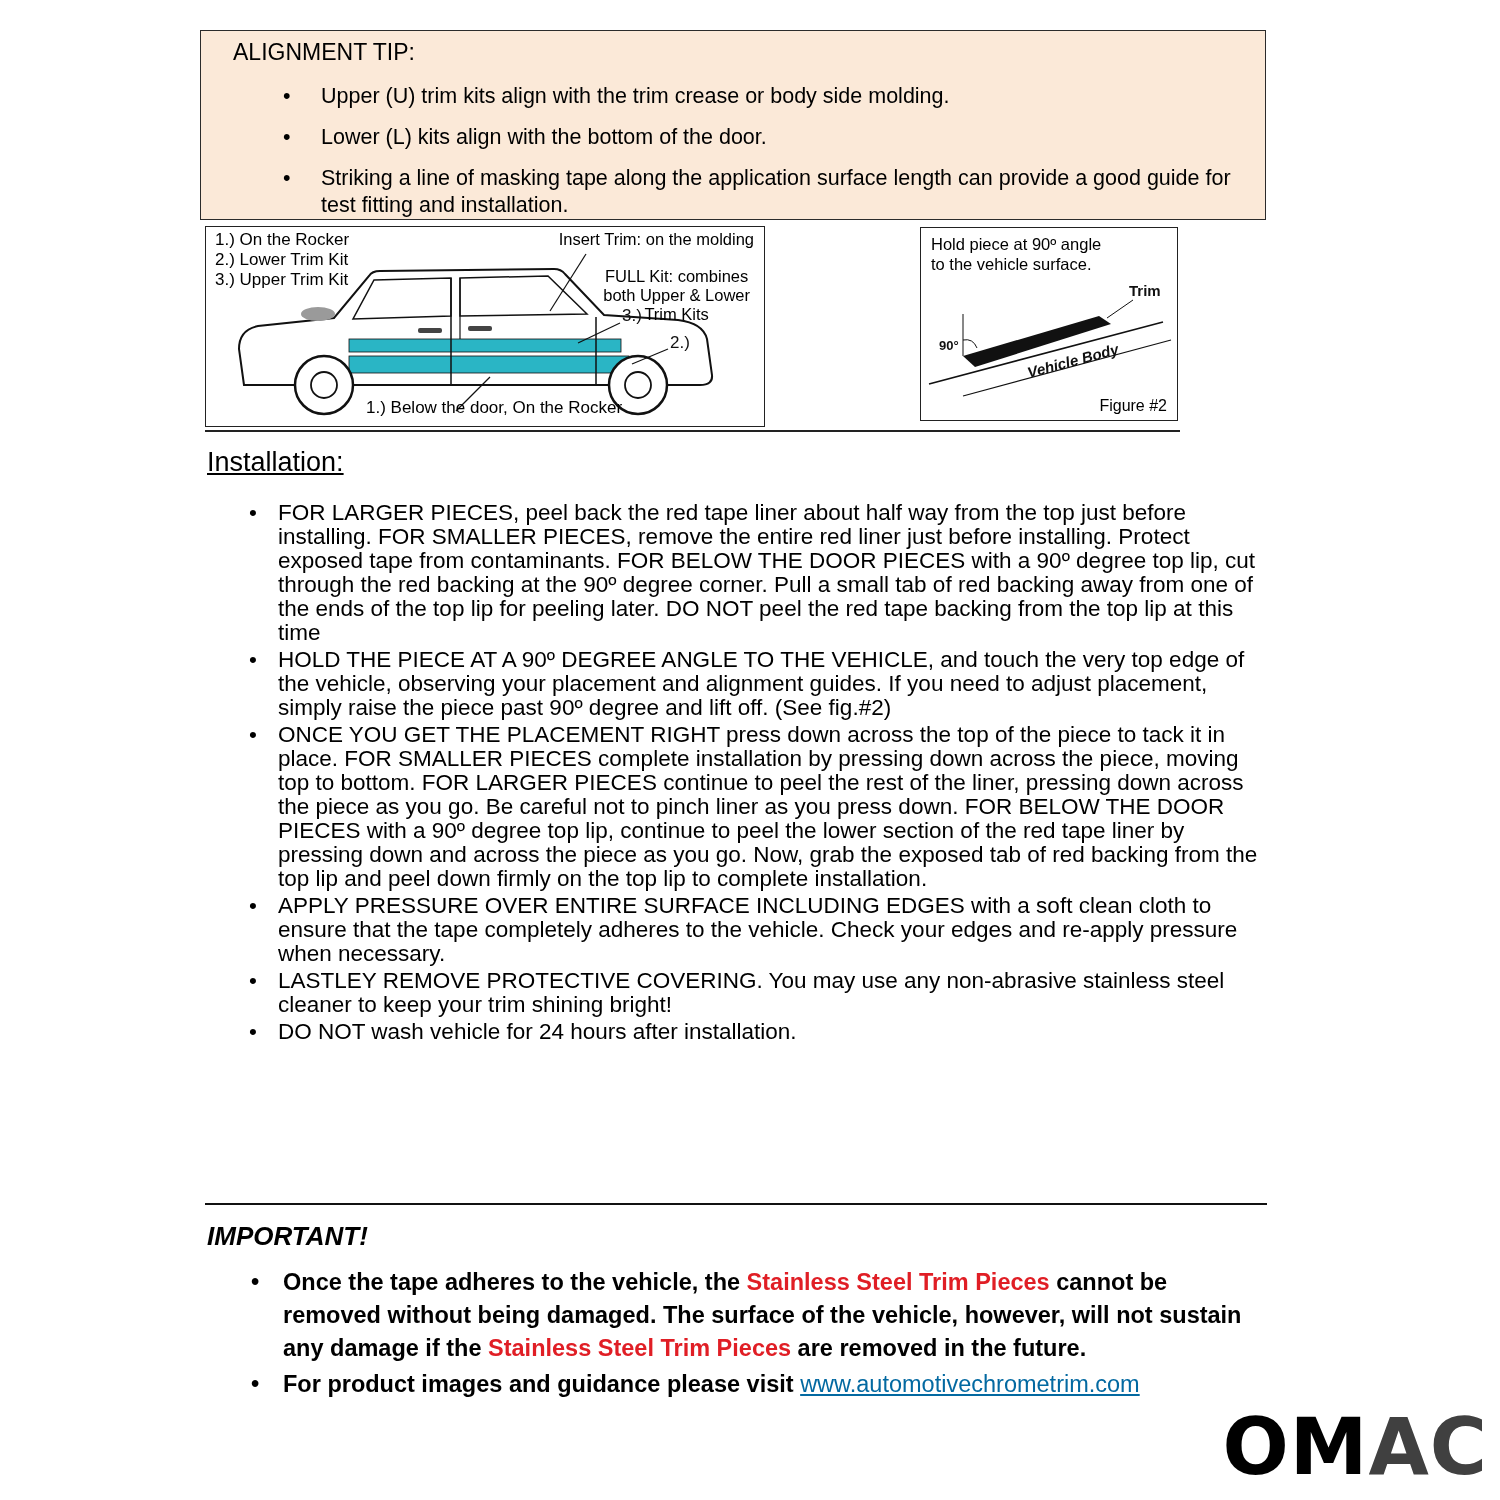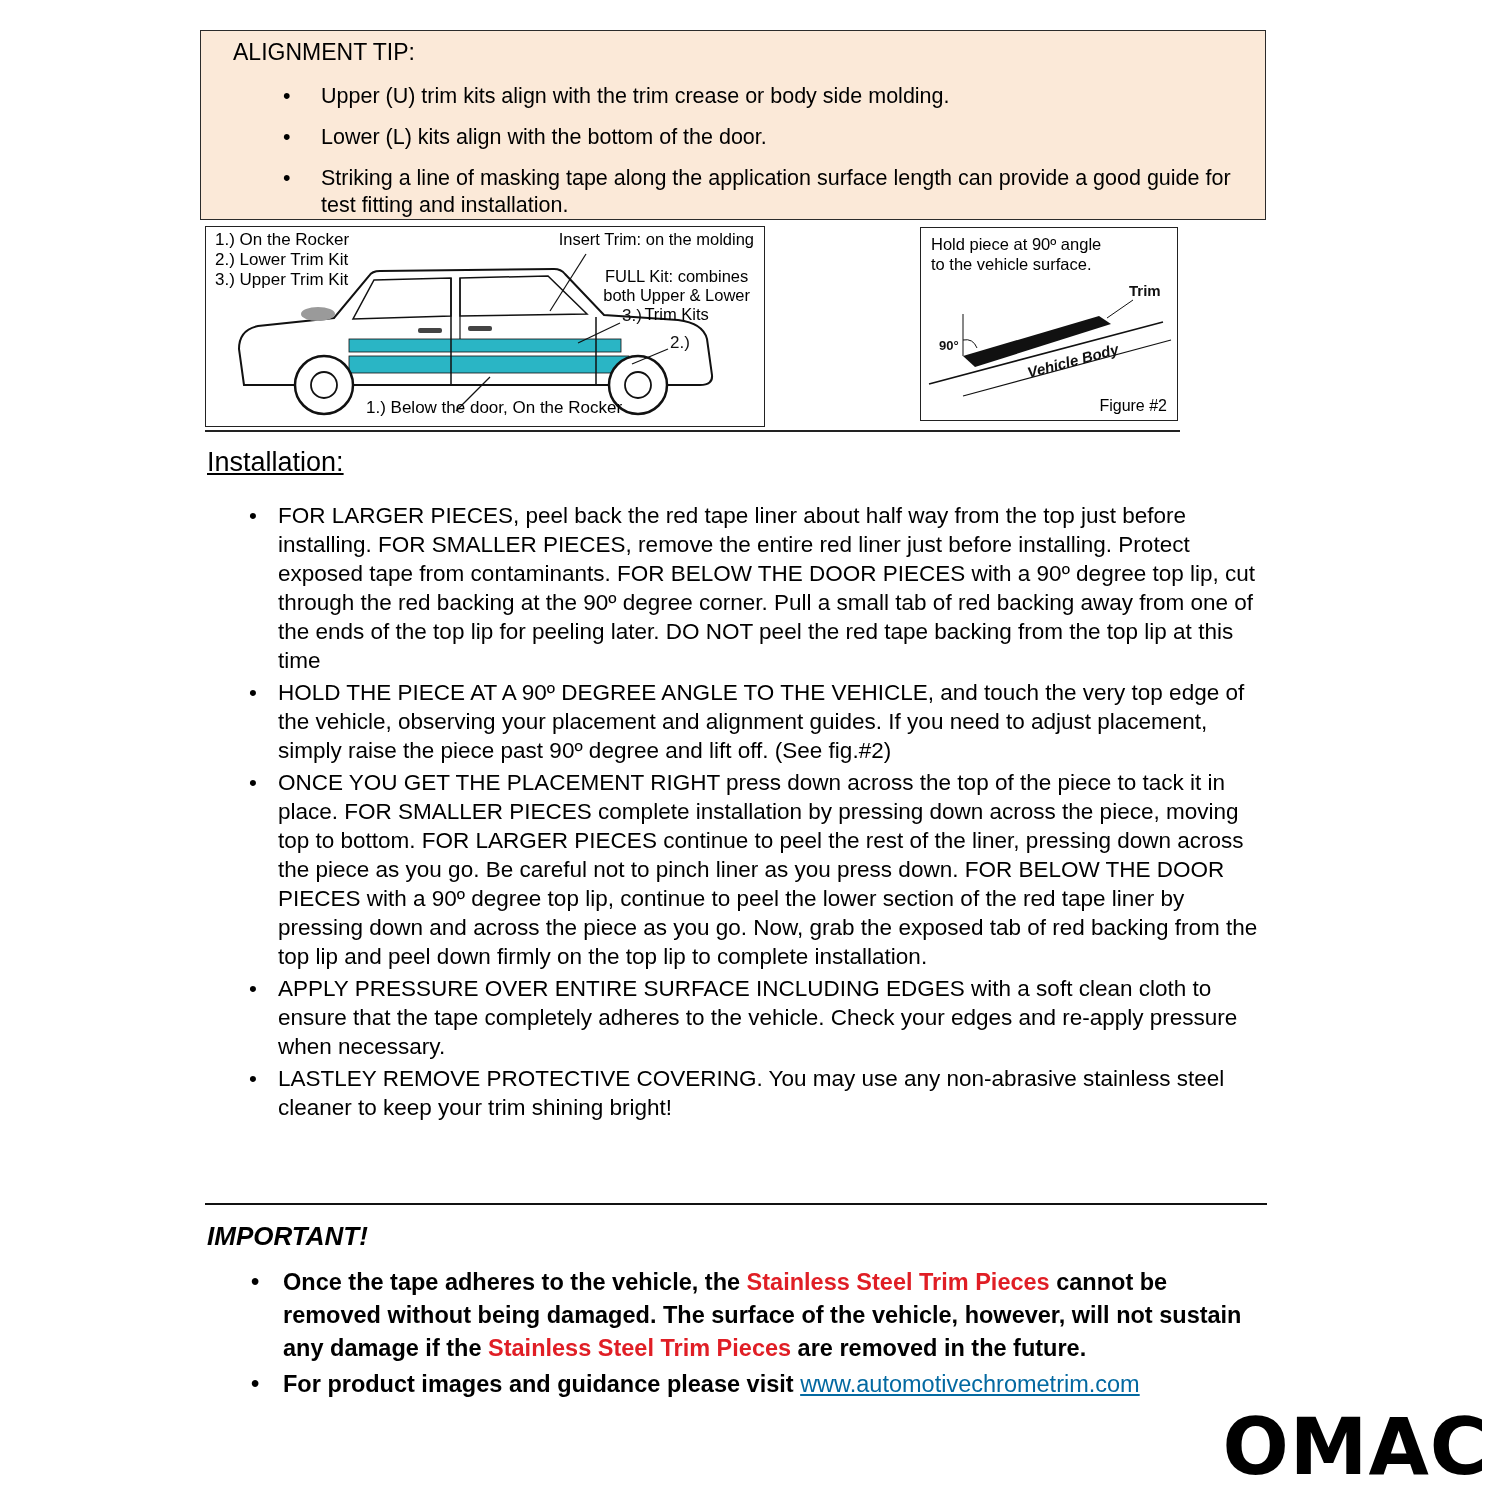--- a/index.html
+++ b/index.html
@@ -88,21 +88,21 @@
   .install-list {
     position: absolute;
     left: 240px; top: 501px;
     width: 1032px;
     list-style: none; margin: 0; padding: 0;
   }
   .install-list li {
     position: relative;
     padding-left: 38px;
     font-size: 22.5px;
-    line-height: 29px;
+    line-height: 24px;
     margin-bottom: 3px;
   }
   .install-list li::before { content: "•"; position: absolute; left: 9px; }
 
   
   .divider {
     position: absolute;
     left: 205px; top: 1203px;
     width: 1062px; height: 0;
     border: none; border-top: 2px solid #111;
@@ -137,21 +137,21 @@
   
   .logo {
     position: absolute;
     right: 12px; bottom: 14px;
     font-family: "DejaVu Sans", sans-serif;
     font-size: 78px;
     font-weight: 800;
     letter-spacing: 1px;
     line-height: 1;
   }
-  .logo-red { color: #000000; }
+  .logo-red { color: #404040; }
 </style>
 </head>
 <body>
 
 <div class="page">
 
   <section class="tip-box">
     <div class="tip-title">ALIGNMENT TIP:</div>
     <ul class="tip-list">
       <li><span>Upper (U) trim kits align with the trim crease or body side molding.</span></li>
@@ -228,20 +228,21 @@
 
   <div class="fig-rule"></div>
 
   <h2 class="install-heading">Installation:</h2>
   <ul class="install-list">
     <li><span>FOR LARGER PIECES, peel back the red tape liner about half way from the top just before installing. FOR SMALLER PIECES, remove the entire red liner just before installing. Protect exposed tape from contaminants. FOR BELOW THE DOOR PIECES with a 90º degree top lip, cut through the red backing at the 90º degree corner. Pull a small tab of red backing away from one of the ends of the top lip for peeling later. DO NOT peel the red tape backing from the top lip at this time</span></li>
     <li><span>HOLD THE PIECE AT A 90º DEGREE ANGLE TO THE VEHICLE, and touch the very top edge of the vehicle, observing your placement and alignment guides. If you need to adjust placement, simply raise the piece past 90º degree and lift off. (See fig.#2)</span></li>
     <li><span>ONCE YOU GET THE PLACEMENT RIGHT press down across the top of the piece to tack it in place.  FOR SMALLER PIECES complete installation by pressing down across the piece, moving top to bottom. FOR LARGER PIECES continue to peel the rest of the liner, pressing down across the piece as you go. Be careful not to pinch liner as you press down. FOR BELOW THE DOOR PIECES with a 90º degree top lip, continue to peel the lower section of the red tape liner by pressing down and across the piece as you go. Now, grab the exposed tab of red backing from the top lip and peel down firmly on the top lip to complete installation.</span></li>
     <li><span>APPLY PRESSURE OVER ENTIRE SURFACE INCLUDING EDGES with a soft clean cloth to ensure that the tape completely adheres to the vehicle. Check your edges and re-apply pressure when necessary.</span></li>
     <li><span>LASTLEY REMOVE PROTECTIVE COVERING. You may use any non-abrasive stainless steel cleaner to keep your trim shining bright!</span></li>
+    <li><span>DO NOT wash vehicle for 24 hours after installation.</span></li>
   </ul>
 
   <hr class="divider">
   <h2 class="important-heading">IMPORTANT!</h2>
   <ul class="important-list">
     <li>
       <span>Once the tape adheres to the vehicle, the </span><span class="red-text">Stainless Steel Trim Pieces</span><span> cannot be removed without being damaged. The surface of the vehicle, however, will not sustain any damage if the </span><span class="red-text">Stainless Steel Trim Pieces</span><span> are removed in the future.</span>
     </li>
     <li>
       <span>For product images and guidance please visit </span><a class="site-link" href="#">www.automotivechrometrim.com</a>

